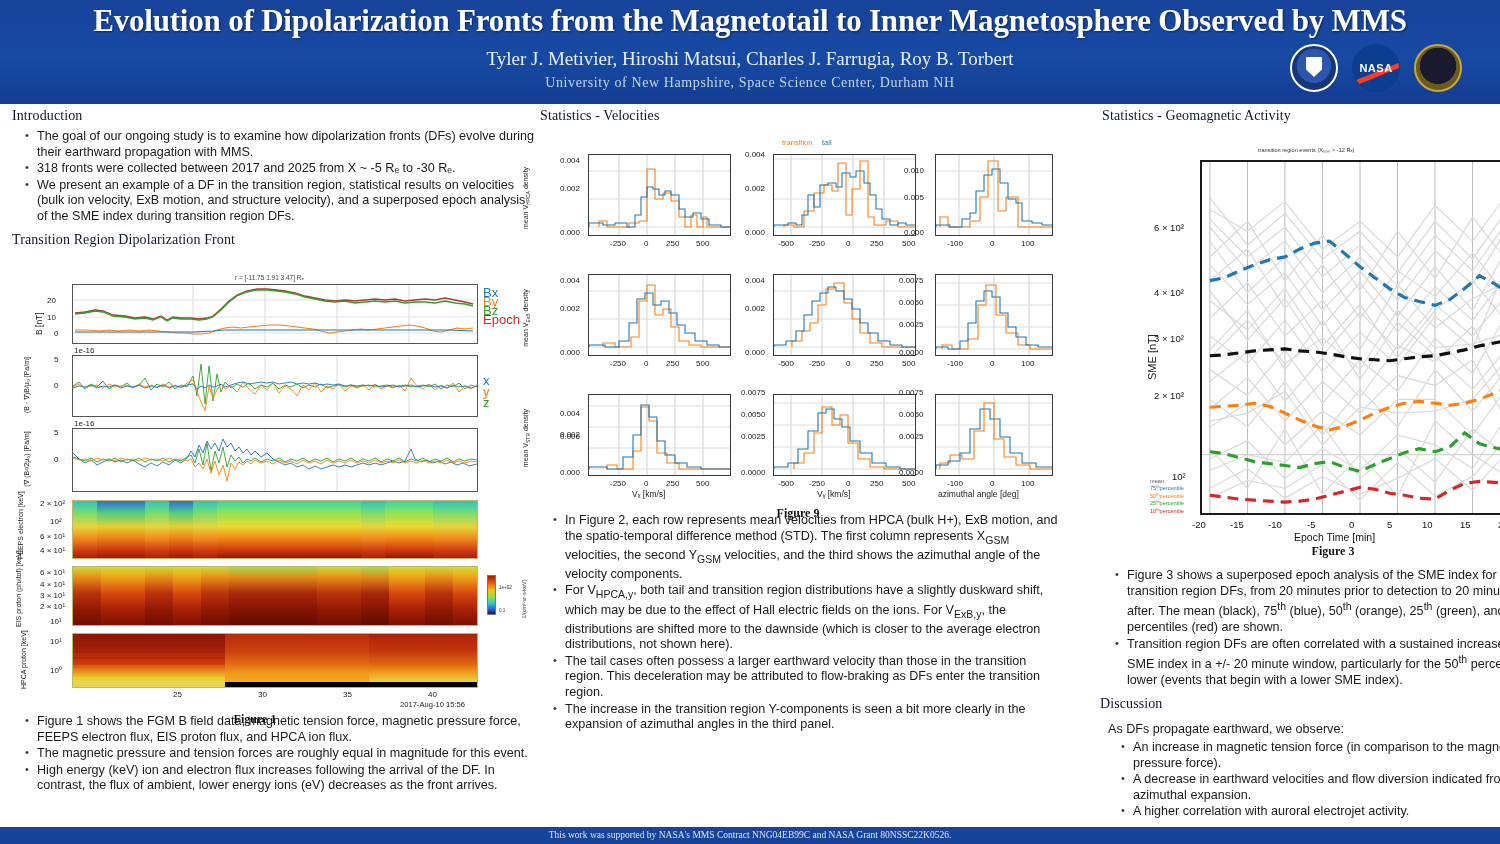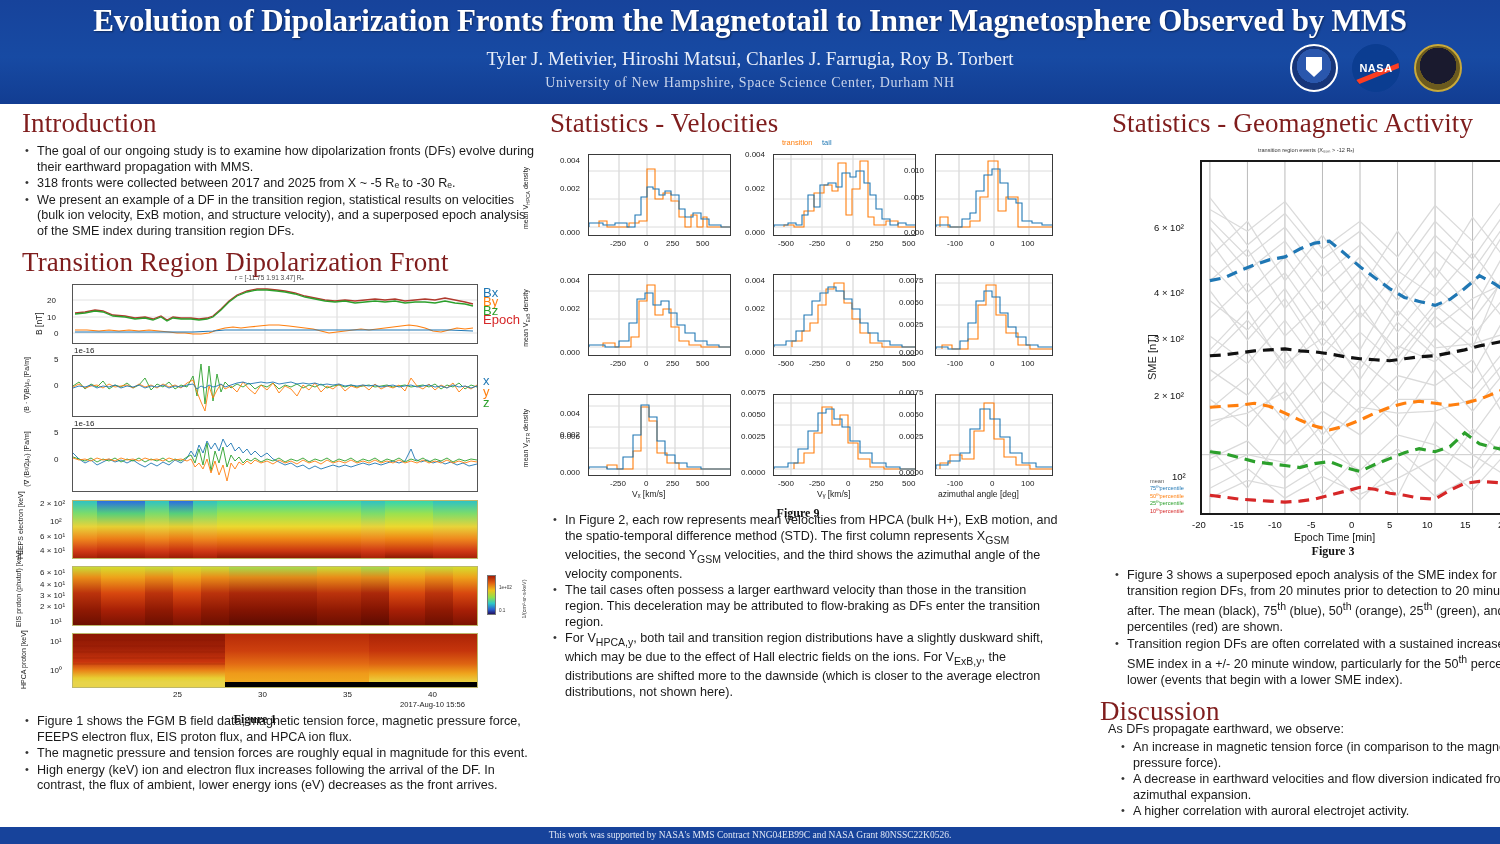--- a/index.html
+++ b/index.html
@@ -57,22 +57,22 @@
               border: 2px solid #c8a93a; }
 
   
   .col { position: absolute; top: 108px; }
   .col-left  { left: 10px;   width: 528px; }
   .col-mid   { left: 538px;  width: 522px; }
   .col-right { left: 1100px; width: 438px; }
 
   h2.section {
     font-family: "Liberation Serif", serif;
-    font-size: 27px; font-weight: normal; color: #7f1d1d;
-    margin: 0 0 5px 12px; letter-spacing: .1px;
+    font-size: 14px; font-weight: normal; color: #0f172a;
+    margin: 0 0 5px 2px; letter-spacing: .1px;
   }
 
   ul.bullets { list-style: none; margin: 0 0 0 14px; padding: 0; }
   ul.bullets > li {
     position: relative;
     padding-left: 13px;
     font-size: 12.6px;
     line-height: 15.6px;
     color: #1a1a1a;
     margin-bottom: 1px;
@@ -583,22 +583,23 @@
     <div class="tick-lbl" style="left:409px; top:341px;">-100</div>
     <div class="tick-lbl" style="left:452px; top:341px;">0</div>
     <div class="tick-lbl" style="left:483px; top:341px;">100</div>
     <div class="ax-title" style="left:400px; top:351px;">azimuthal angle [deg]</div>
 
     <div class="figcap" style="position:absolute; left:200px; top:368px; width:120px;">Figure 9</div>
   </div>
 
   <ul class="bullets" style="position:absolute; top:405px; width:510px;">
     <li>In Figure 2, each row represents mean velocities from HPCA (bulk H+), ExB motion, and the spatio-temporal difference method (STD). The first column represents X<sub>GSM</sub> velocities, the second Y<sub>GSM</sub> velocities, and the third shows the azimuthal angle of the velocity components.</li>
+    <li>For V<sub>HPCA,y</sub>, both tail and transition region distributions have a slightly duskward shift, which may be due to the effect of Hall electric fields on the ions. For V<sub>ExB,y</sub>, the distributions are shifted more to the dawnside (which is closer to the average electron distributions, not shown here).</li>
     <li>The tail cases often possess a larger earthward velocity than those in the transition region. This deceleration may be attributed to flow-braking as DFs enter the transition region.</li>
-    <li>For V<sub>HPCA,y</sub>, both tail and transition region distributions have a slightly duskward shift, which may be due to the effect of Hall electric fields on the ions. For V<sub>ExB,y</sub>, the distributions are shifted more to the dawnside (which is closer to the average electron distributions, not shown here).</li>
+    <li>The increase in the transition region Y-components is seen a bit more clearly in the expansion of azimuthal angles in the third panel.</li>
   </ul>
 </div>
 
 <div class="col col-right">
   <h2 class="section">Statistics - Geomagnetic Activity</h2>
 
   <div id="fig3">
     <div style="position:absolute; left:110px; top:6px; font-size:5.6px; color:#333;">transition region events (X₀ₛₘ &gt; -12 Rₑ)</div>
 
     <div class="f3box">

